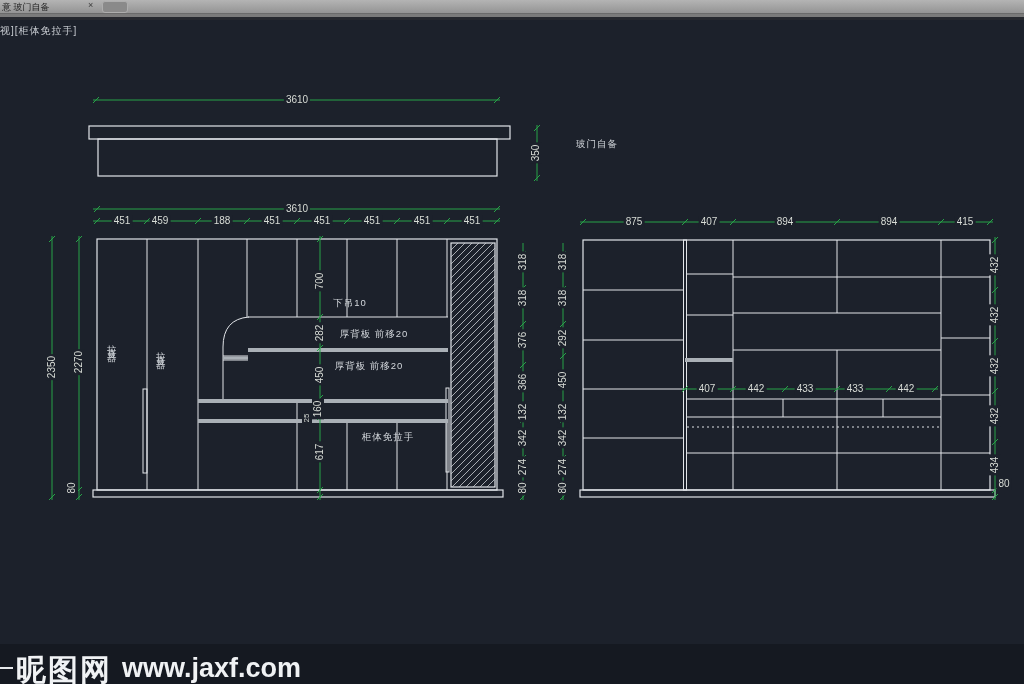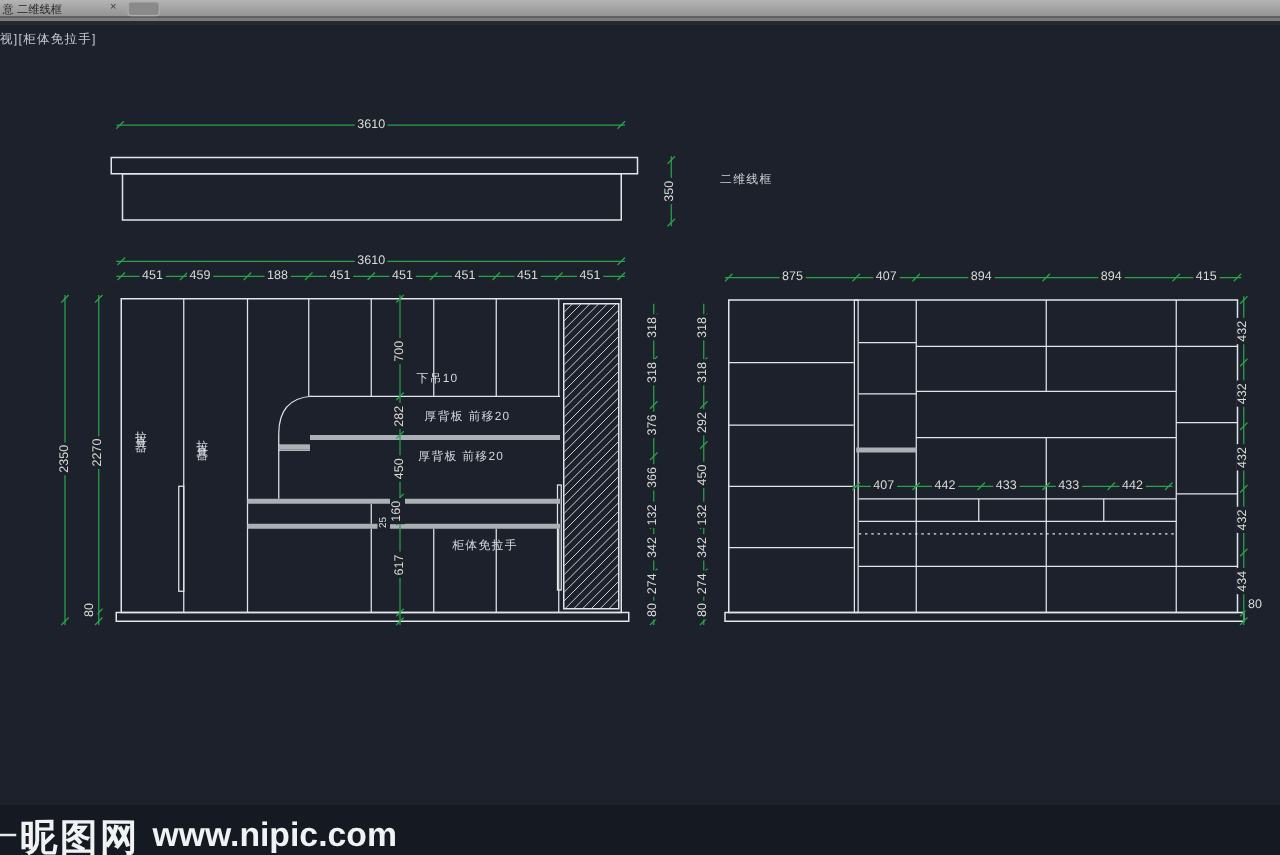--- a/index.html
+++ b/index.html
@@ -30,21 +30,21 @@
   #wm-site{position:absolute;left:16px;top:650px;font-size:30px;font-weight:bold;color:#f0f2f4;z-index:5;letter-spacing:2px;}
   #wm-url{position:absolute;left:122px;top:653px;font-size:27px;font-weight:bold;color:#f0f2f4;z-index:5;}
   #wm-by{position:absolute;right:8px;top:650px;font-size:19px;font-weight:bold;color:#eef0f3;z-index:5;white-space:nowrap;}
 </style>
 </head>
 <body>
 
 <div id="stage">
 
   <div id="tabbar">
-    <span class="tab-title">意 二维线框</span>
+    <span class="tab-title">意 玻门自备</span>
     <span class="tab-close">×</span>
     <span class="newtab"></span>
   </div>
   <div id="chromeline"></div>
   <div id="chromeline2"></div>
 
   <span id="viewport-label">视][柜体免拉手]</span>
 
   <svg id="cad-svg" width="1024" height="684" viewBox="0 0 1024 684">
     <defs>
@@ -184,21 +184,21 @@
       <path d="M520,257 l6,-6 M520,291 l6,-6 M520,327 l6,-6 M520,368 l6,-6 M520,409 l6,-6 M520,423 l6,-6 M520,461 l6,-6 M520,491 l6,-6 M520,500 l6,-6"></path>
       <path d="M560,257 l6,-6 M560,292 l6,-6 M560,327 l6,-6 M560,359 l6,-6 M560,409 l6,-6 M560,423 l6,-6 M560,461 l6,-6 M560,491 l6,-6 M560,500 l6,-6"></path>
       <path d="M580,225 l6,-6 M682,225 l6,-6 M730,225 l6,-6 M834,225 l6,-6 M938,225 l6,-6 M987,225 l6,-6"></path>
       <path d="M682,392 l6,-6 M730,392 l6,-6 M782,392 l6,-6 M834,392 l6,-6 M886,392 l6,-6 M932,392 l6,-6"></path>
       <path d="M992,243 l6,-6 M992,293 l6,-6 M992,344 l6,-6 M992,394 l6,-6 M992,445 l6,-6 M992,493 l6,-6 M992,500 l6,-6"></path>
     </g>
   </svg>
 
   <span class="dim" style="left:297px;top:100px">3610</span>
   <span class="dim rot" style="left:536px;top:153px">350</span>
-  <span class="note" style="left:597px;top:144px">二维线框</span>
+  <span class="note" style="left:597px;top:144px">玻门自备</span>
 
   <span class="dim" style="left:297px;top:209px">3610</span>
   <span class="dim" style="left:122px;top:221px">451</span>
   <span class="dim" style="left:160px;top:221px">459</span>
   <span class="dim" style="left:222px;top:221px">188</span>
   <span class="dim" style="left:272px;top:221px">451</span>
   <span class="dim" style="left:322px;top:221px">451</span>
   <span class="dim" style="left:372px;top:221px">451</span>
   <span class="dim" style="left:422px;top:221px">451</span>
   <span class="dim" style="left:472px;top:221px">451</span>
@@ -254,15 +254,15 @@
   <span class="dim rot" style="left:995px;top:265px">432</span>
   <span class="dim rot" style="left:995px;top:315px">432</span>
   <span class="dim rot" style="left:995px;top:366px">432</span>
   <span class="dim rot" style="left:995px;top:416px">432</span>
   <span class="dim rot" style="left:995px;top:465px">434</span>
   <span class="dim" style="left:1004px;top:484px">80</span>
 
   <div id="wm-band"></div>
   <div id="wm-dash"></div>
   <span id="wm-site">昵图网</span>
-  <span id="wm-url">www.nipic.com</span>
+  <span id="wm-url">www.jaxf.com</span>
 
 </div>
 
 </body></html>

